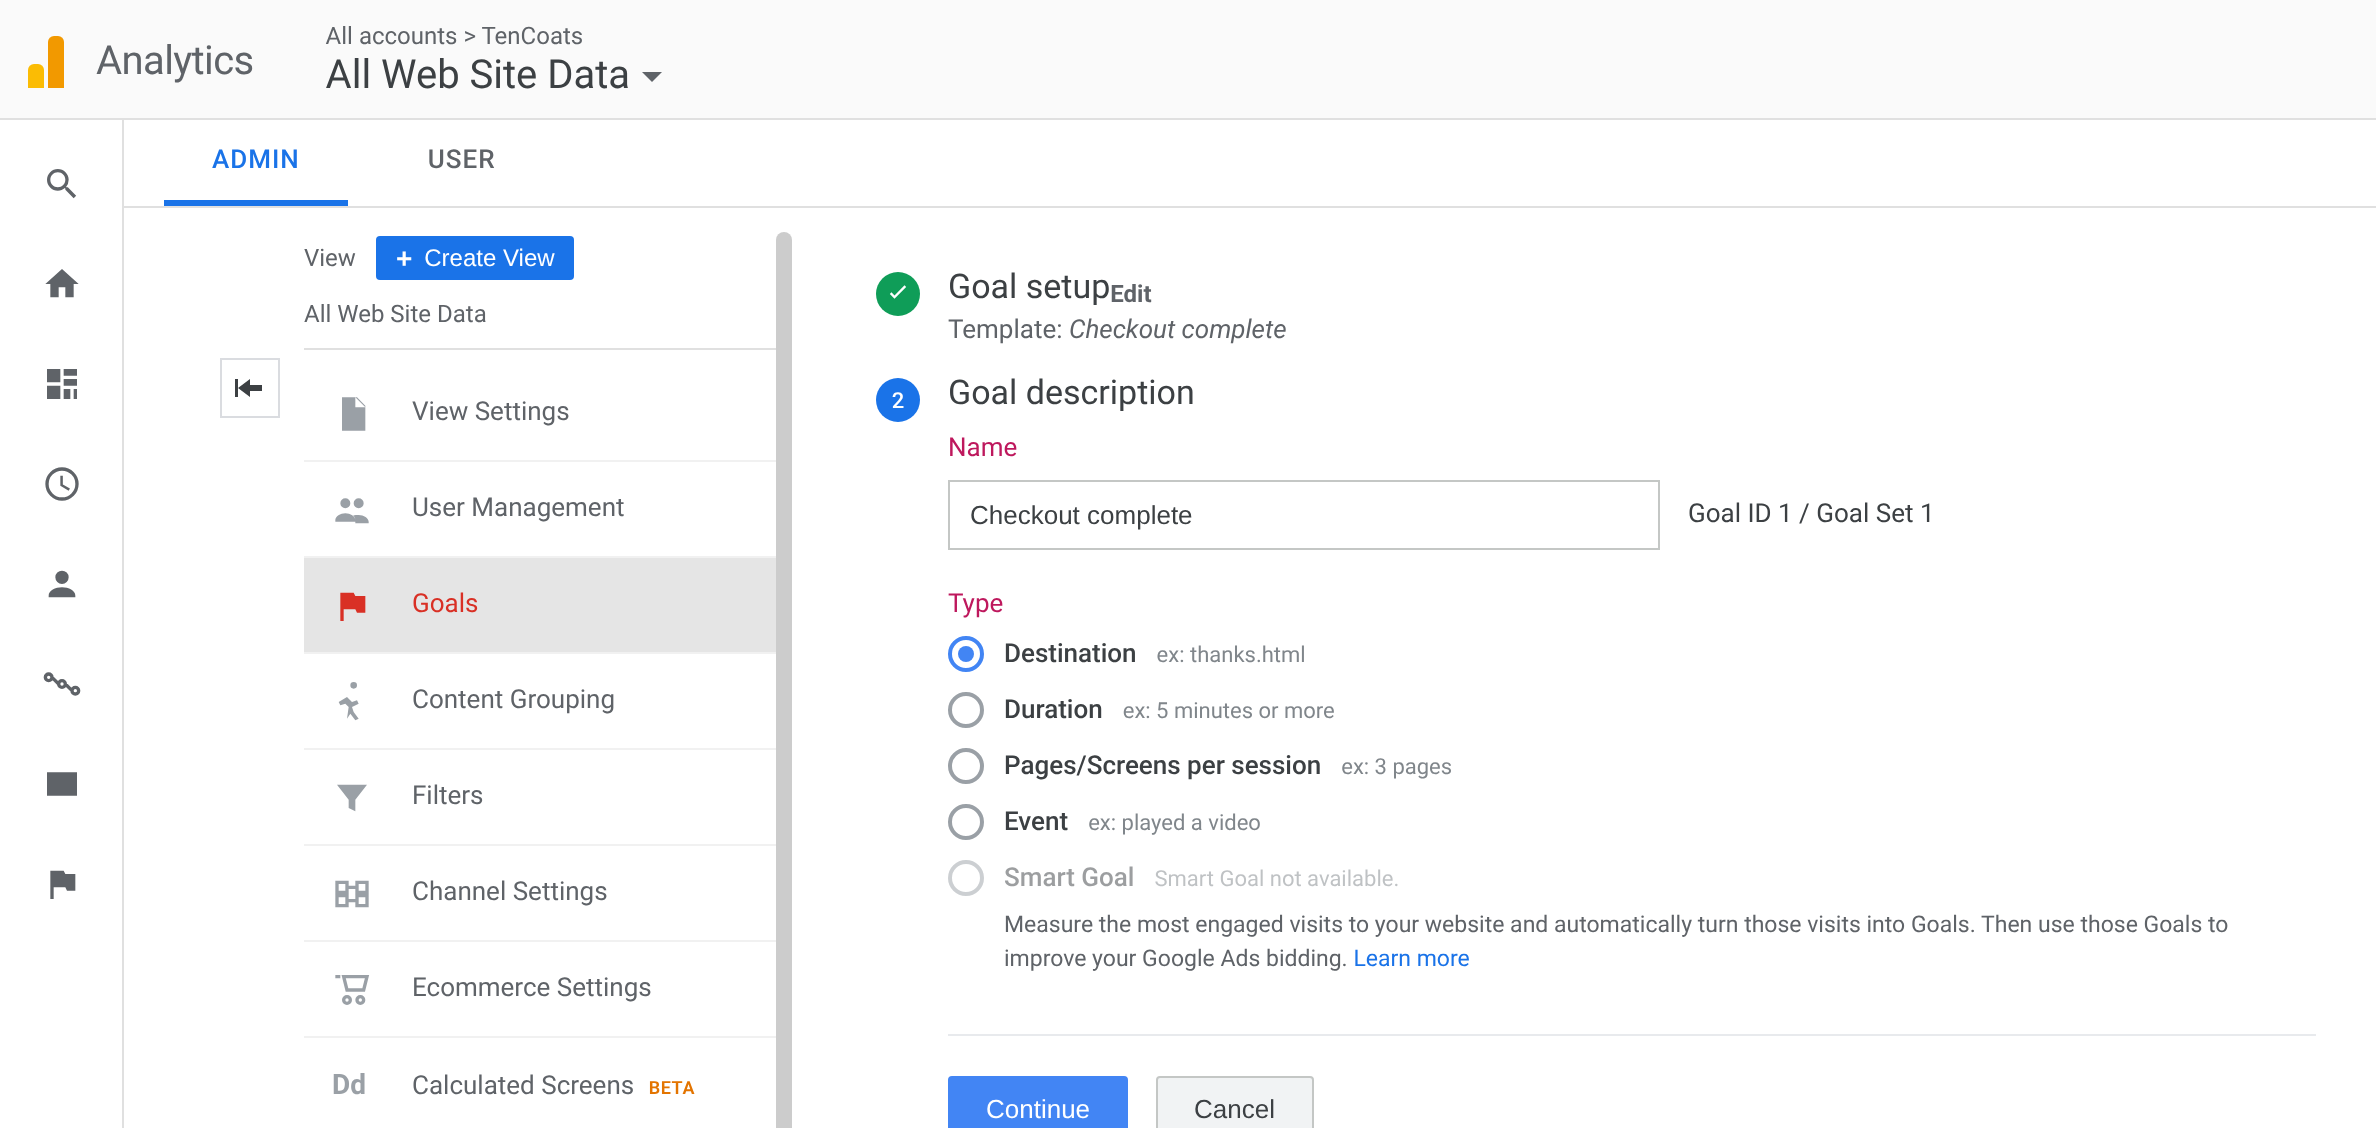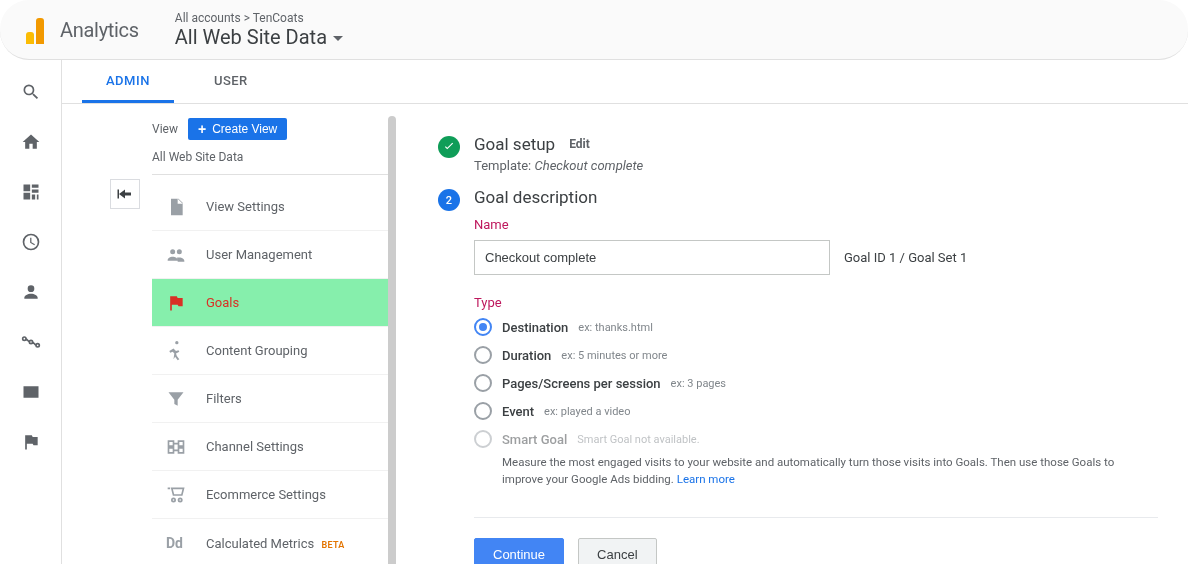--- a/index.html
+++ b/index.html
@@ -1,19 +1,19 @@
 <!DOCTYPE html>
 <html><head>
 <meta charset="utf-8">
 <style>
   * { box-sizing: border-box; margin: 0; padding: 0; }
   body { font-family: Roboto, Arial, sans-serif; font-size: 13px; color: #3c4043; background: #fff; width: 1188px; }
 
   
-  .header { height: 60px; border-bottom: 1px solid #e0e0e0; display: flex; align-items: center; padding: 0 26px; background: #fafafa; border-radius: 29px; }
+  .header { height: 60px; border-bottom: 1px solid #e0e0e0; display: flex; align-items: center; padding: 0 14px; background: #fafafa; }
   .logo-wrap { display: flex; align-items: center; gap: 10px; }
   .logo-icon { width: 24px; height: 28px; display: flex; align-items: flex-end; gap: 2px; }
   .logo-bar { width: 8px; border-radius: 3px 3px 0 0; }
   .logo-bar.b1 { height: 12px; background: #fbbc04; }
   .logo-bar.b2 { height: 26px; background: #f29900; }
   .logo-text { font-size: 20px; color: #5f6368; font-weight: 400; letter-spacing: -0.3px;}
   .breadcrumb-wrap { margin-left: 36px; }
   .breadcrumb { font-size: 12px; color: #5f6368; }
   .view-selector { font-size: 20px; color: #3c4043; display: flex; align-items: center; gap: 6px; cursor: pointer; }
   .caret-down { width: 0; height: 0; border-left: 5px solid transparent; border-right: 5px solid transparent; border-top: 5px solid #5f6368; margin-top: 4px; }
@@ -35,39 +35,39 @@
   
   .admin-panel { width: 326px; padding: 14px 0 0 90px; position: relative; }
   .back-box { position: absolute; left: 48px; top: 75px; width: 30px; height: 30px; border: 1px solid #dadce0; display:flex; align-items:center; justify-content:center; cursor:pointer; background:#fff;}
   .back-box svg { width: 18px; height: 14px; fill: #3c4043; }
   .view-row { display: flex; align-items: center; gap: 10px; font-size: 12px; color: #5f6368; margin-bottom: 10px;}
   .create-btn { background: #1a73e8; color: #fff; font-size: 12px; font-weight: 500; padding: 4px 10px; border: none; display: inline-flex; align-items: center; gap: 6px; cursor: pointer; border-radius: 2px;}
   .plus { font-weight: bold; font-size: 14px; line-height: 1;}
   .view-name-line { font-size: 12px; color: #5f6368; padding: 0 0 10px 0; border-bottom: 1px solid #e0e0e0; }
   .nav-list { margin-top: 8px; }
   .nav-item { height: 48px; display: flex; align-items: center; gap: 20px; padding-left: 14px; color: #5f6368; cursor: pointer; border-bottom: 1px solid #f1f1f1; font-size: 13px;}
-  .nav-item.active { background: #86efac; color: #d93025; }
+  .nav-item.active { background: #e5e5e5; color: #d93025; }
   .nav-item.active .nav-icon { color: #d93025; }
   .nav-icon { width: 20px; color: #9aa0a6; display:flex;}
   .nav-icon svg { width: 20px; height: 20px; fill: currentColor; }
   .beta { font-size: 9px; color: #e37400; font-weight: 600; margin-left: 4px; letter-spacing:0.3px;}
 
   
   .scroll-shadow { width: 10px; background: linear-gradient(to right, rgba(0,0,0,0), rgba(0,0,0,0)); position:relative;}
   .scroll-track { width: 8px; height: 460px; background: #ccc; border-radius: 4px; margin-top: 12px;}
 
   
   .form-area { flex: 1; padding: 30px 20px 20px 40px; max-width: 780px;}
   .step-row { display: flex; gap: 14px; margin-bottom: 14px; align-items: flex-start; }
   .step-badge { width: 22px; height: 22px; border-radius: 50%; display: flex; align-items: center; justify-content: center; color: #fff; font-size: 11px; flex-shrink: 0; margin-top: 2px;}
   .step-badge.done { background: #0f9d58; }
   .step-badge.done svg { width: 14px; height: 14px; fill: #fff; }
   .step-badge.num { background: #1a73e8; font-weight: 500;}
   .step-body { flex: 1; }
-  .step-title-row { display: flex; align-items: center; gap: 14px; }
+  .step-title-row { display: flex; align-items: flex-end; }
   .step-title { font-size: 17px; color: #3c4043; font-weight: 400;}
   .edit-link { font-size: 12px; color: #5f6368; cursor: pointer; font-weight: bold; }
   .template-line { font-size: 13px; color: #5f6368; margin-top: 4px;}
   .template-line .tval { font-style: italic; }
 
   .field-label { font-size: 13px; font-weight: 400; color: #be185d; margin-top: 10px; margin-bottom: 8px;}
   .name-row { display: flex; align-items: center; gap: 14px; }
   .text-input { width: 356px; padding: 9px 10px; border: 1px solid #c4c7c5; font-size: 13px; color: #3c4043; }
   .goal-id { font-size: 13px; color: #3c4043; }
 
@@ -229,21 +229,21 @@
             <span class="nav-icon">
                 <svg viewBox="0 0 24 24">
                   <path d="M7 4h14l-2 8H9L7 4zM5 4H2M9 20a2 2 0 100-4 2 2 0 000 4zm8 0a2 2 0 100-4 2 2 0 000 4z" stroke="#9aa0a6" stroke-width="2" fill="none"></path>
                 </svg>
               </span>
             <span>Ecommerce Settings</span>
           </div>
           <div class="nav-item" style="border-bottom:none">
             <span class="nav-icon" style="font-weight:700;color:#9aa0a6;font-size:14px;">Dd</span>
             <span>
-              <span>Calculated Metrics</span>
+              <span>Calculated Screens</span>
               <span class="beta">BETA</span>
             </span>
           </div>
         </div>
       </div>
 
       <div class="scroll-shadow">
         <div class="scroll-track"></div>
       </div>
 

